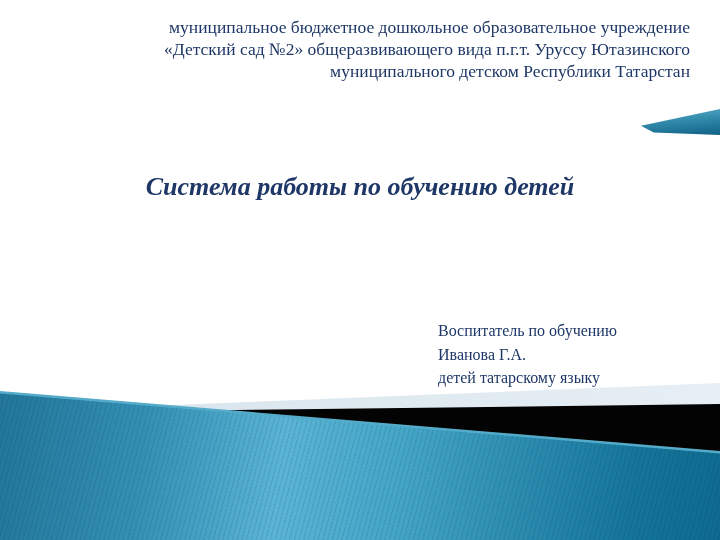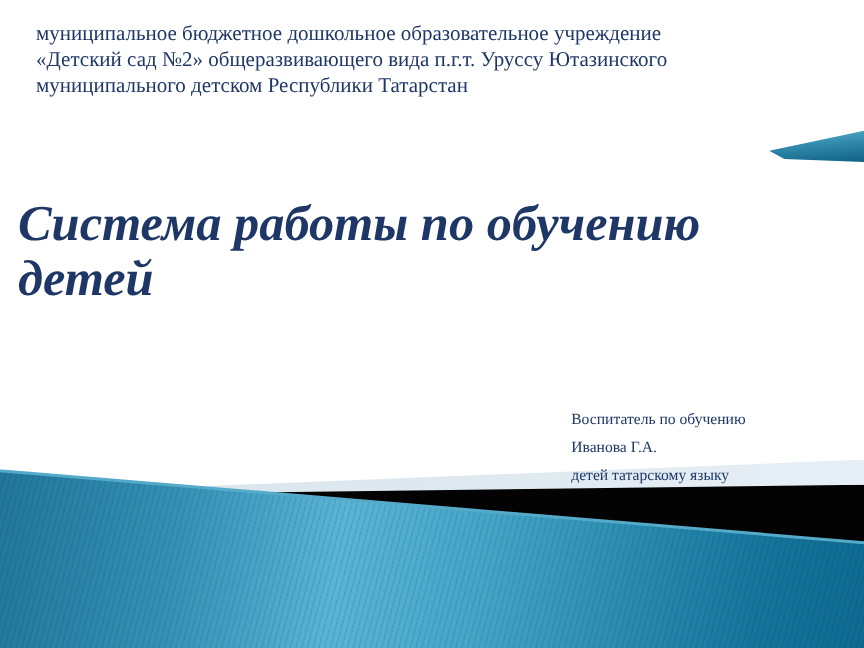--- a/index.html
+++ b/index.html
@@ -12,47 +12,46 @@
     background: #ffffff;
     overflow: hidden;
     font-family: "Liberation Serif", "DejaVu Serif", serif;
     --navy: #1e3766;
   }
 
   
   .header {
     position: absolute;
     top: 16px; left: 30px; right: 30px;
-    text-align: left;
+    text-align: right;
     font-size: 17.5px;
     line-height: 22px;
     color: var(--navy);
     z-index: 6;
   }
 
   .title {
     position: absolute;
     top: 164px; left: 15px; right: 15px;
-    text-align: left;
-    font-size: 42px;
+    text-align: center;
+    font-size: 26px;
     line-height: 46px;
     font-weight: bold;
     font-style: italic;
     color: var(--navy);
     z-index: 6;
   }
 
   .credit {
     position: absolute;
-    left: 438px; top: 337px;
-    font-size: 13px;
+    left: 438px; top: 319px;
+    font-size: 16px;
     line-height: 23.5px;
     color: var(--navy);
     z-index: 6;
-    margin-left: 38px;
   }
 
   
   .shape { position: absolute; inset: 0; }
 
   .pale-wedge {
     clip-path: polygon(0 412px, 720px 383px, 720px 540px, 0 540px);
     background: linear-gradient(to right, #d6e3ec 0%, #dfe9f0 55%, #e6eff5 100%);
     z-index: 1;
   }

